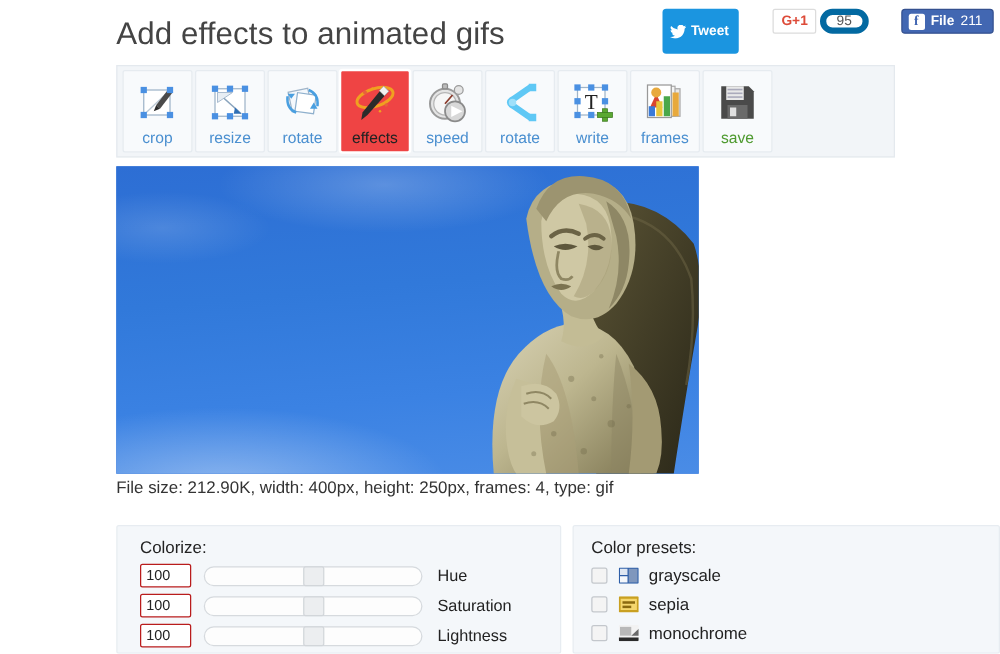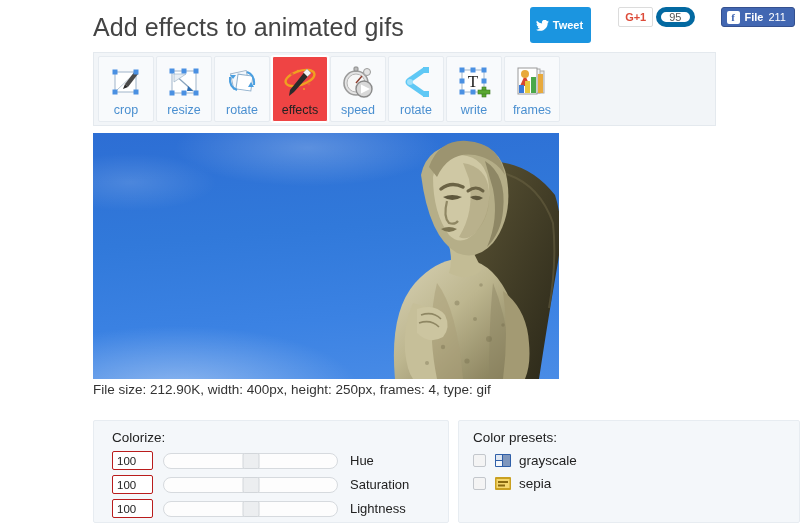--- a/index.html
+++ b/index.html
@@ -461,20 +461,34 @@
         <rect x="5" y="20" width="5" height="8" fill="#3a7ad8"></rect>
         <rect x="11" y="16" width="5" height="12" fill="#e8c63c"></rect>
         <rect x="17" y="12" width="5" height="16" fill="#4aa84a"></rect>
         <rect x="24" y="9" width="5" height="19" fill="#e8a93c"></rect>
       </svg>
     </span>
     <span class="tool-label">frames</span>
   </div>
 
 
+  <div class="tool save">
+    <span class="icon">
+      <svg width="36" height="34" viewBox="0 0 36 34">
+        <path d="M5 4 H27 L31 8 V30 H5 Z" fill="#4a4a4a"></path>
+        <rect x="9" y="4" width="14" height="11" fill="#e8e8e8"></rect>
+        <rect x="10" y="6" width="12" height="1.3" fill="#aab"></rect>
+        <rect x="10" y="9" width="12" height="1.3" fill="#aab"></rect>
+        <rect x="10" y="12" width="12" height="1.3" fill="#aab"></rect>
+        <rect x="10" y="19" width="16" height="11" fill="#6a6a6a"></rect>
+        <rect x="12" y="21" width="5" height="7" fill="#e0e0e0"></rect>
+      </svg>
+    </span>
+    <span class="tool-label">save</span>
+  </div>
 </div>
 
 <div class="preview">
   <div class="sky"></div>
 
   <svg class="statue" viewBox="0 0 250 246">
     <defs>
       <linearGradient id="stone" x1="0" y1="0" x2="1" y2="1">
         <stop offset="0%" stop-color="#d8d2b4"></stop>
         <stop offset="45%" stop-color="#bdb68f"></stop>
@@ -589,14 +603,24 @@
       <span class="chk"></span>
       <svg class="preset-icon" viewBox="0 0 16 13">
         <rect x="0" y="0" width="16" height="13" fill="#c9a021"></rect>
         <rect x="1.5" y="2" width="13" height="9" fill="#f5d76e"></rect>
         <rect x="3" y="4" width="10" height="2" fill="#8a6a10"></rect>
         <rect x="3" y="7.5" width="7" height="2" fill="#8a6a10"></rect>
       </svg>
       <span class="preset-label">sepia</span>
     </div>
 
+    <div class="preset-row">
+      <span class="chk"></span>
+      <svg class="preset-icon" viewBox="0 0 16 13">
+        <rect x="0" y="0" width="16" height="13" fill="#f2f2f2"></rect>
+        <rect x="0" y="10" width="16" height="3" fill="#2b2b2b"></rect>
+        <rect x="1" y="1.5" width="9" height="7" fill="#b8b8b8"></rect>
+        <path d="M10 8.5 L16 3 L16 8.5 Z" fill="#6a6a6a"></path>
+      </svg>
+      <span class="preset-label">monochrome</span>
+    </div>
   </div>
 </div>
 
 </body></html>

